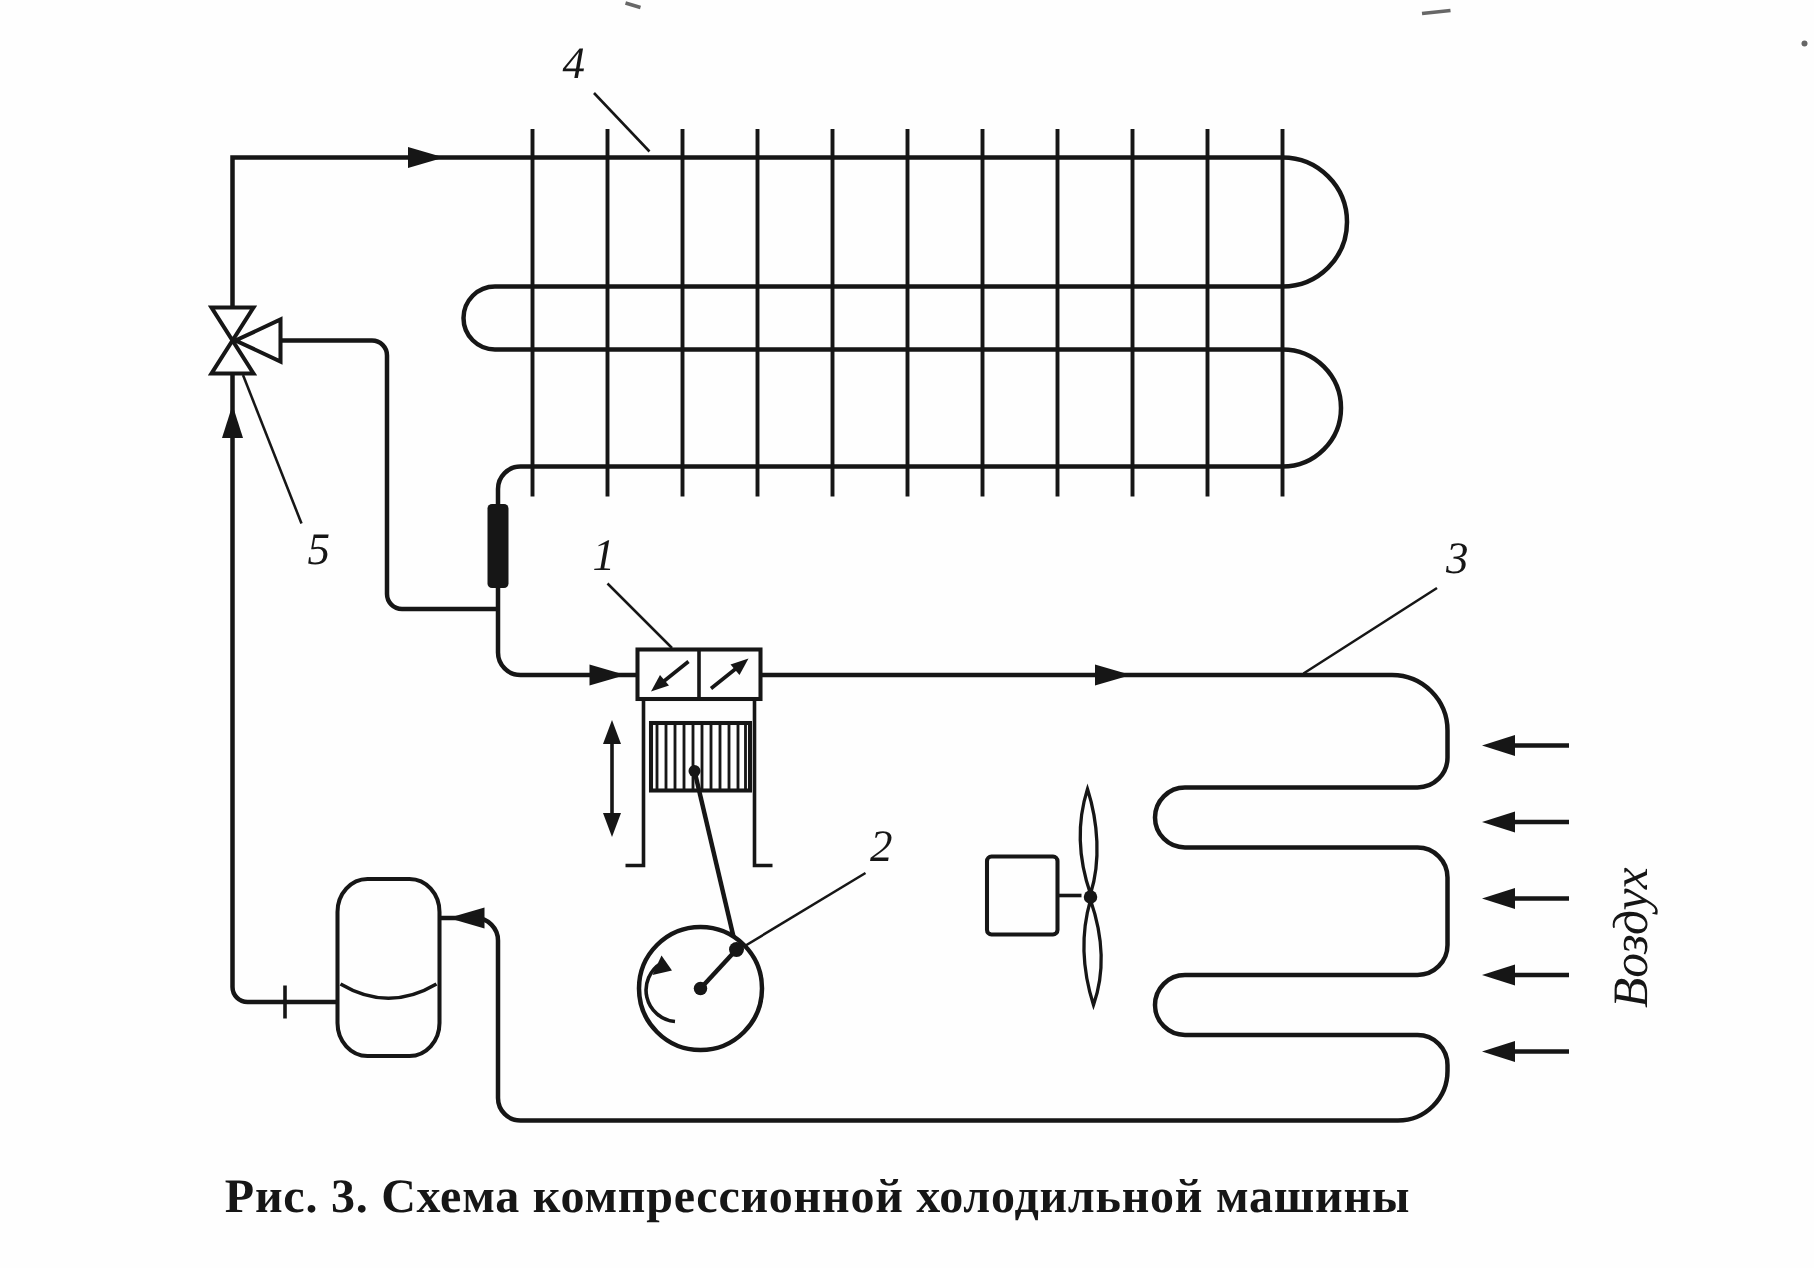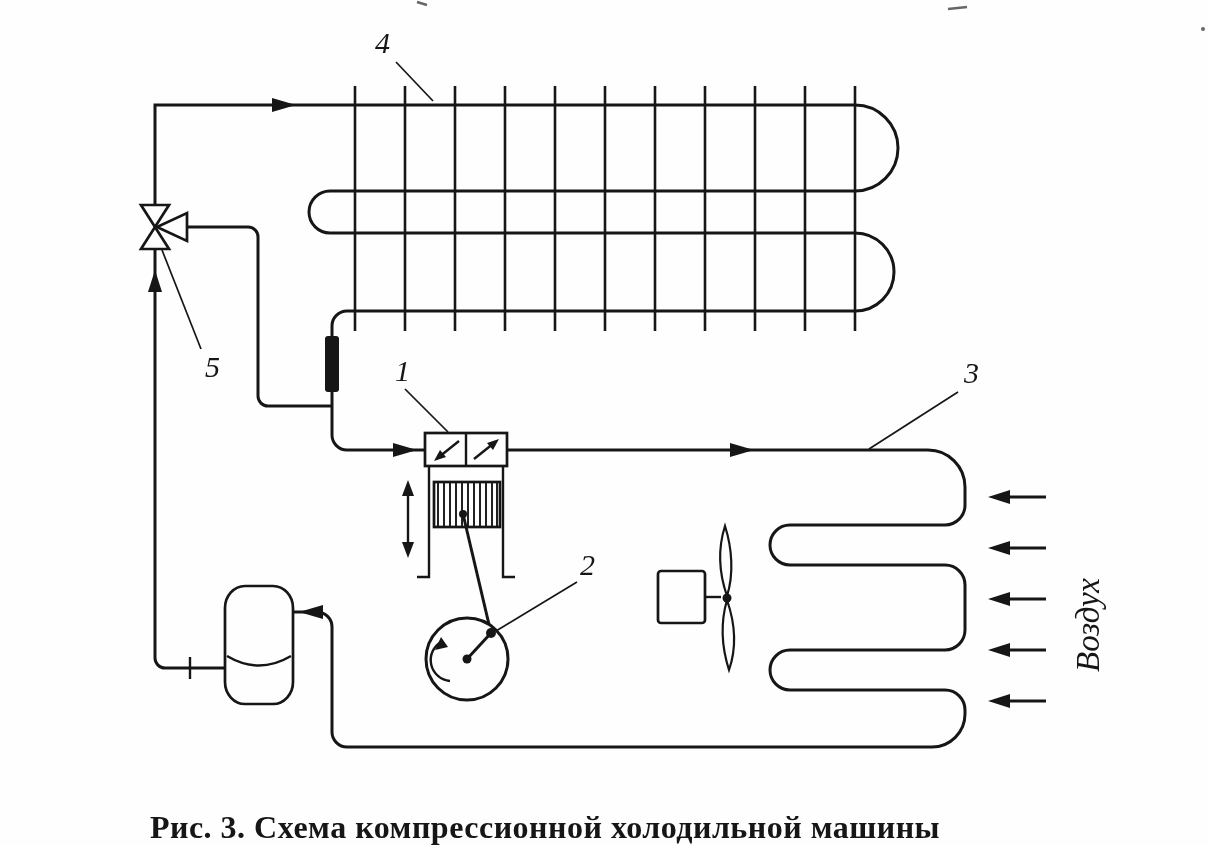--- a/index.html
+++ b/index.html
@@ -22,21 +22,21 @@
   .num-label {
     position:absolute; font-style:italic; font-size:30px;
     font-family:"Liberation Serif", serif; color:var(--ink); line-height:1;
   }
   .air-label {
     position:absolute; left:1072px; top:672px;
     transform:rotate(-90deg); transform-origin:0 0;
     font-style:italic; font-size:33px; white-space:nowrap; line-height:1;
   }
   .caption {
-    position:absolute; top:809px; left:30px; width:1030px;
+    position:absolute; top:779px; left:30px; width:1030px;
     text-align:center; font-weight:bold; font-size:32px; letter-spacing:0.5px;
   }
 </style>
 </head>
 <body>
 
 <svg width="1209" height="845" viewBox="0 0 1209 845">
 
   <g>
 

